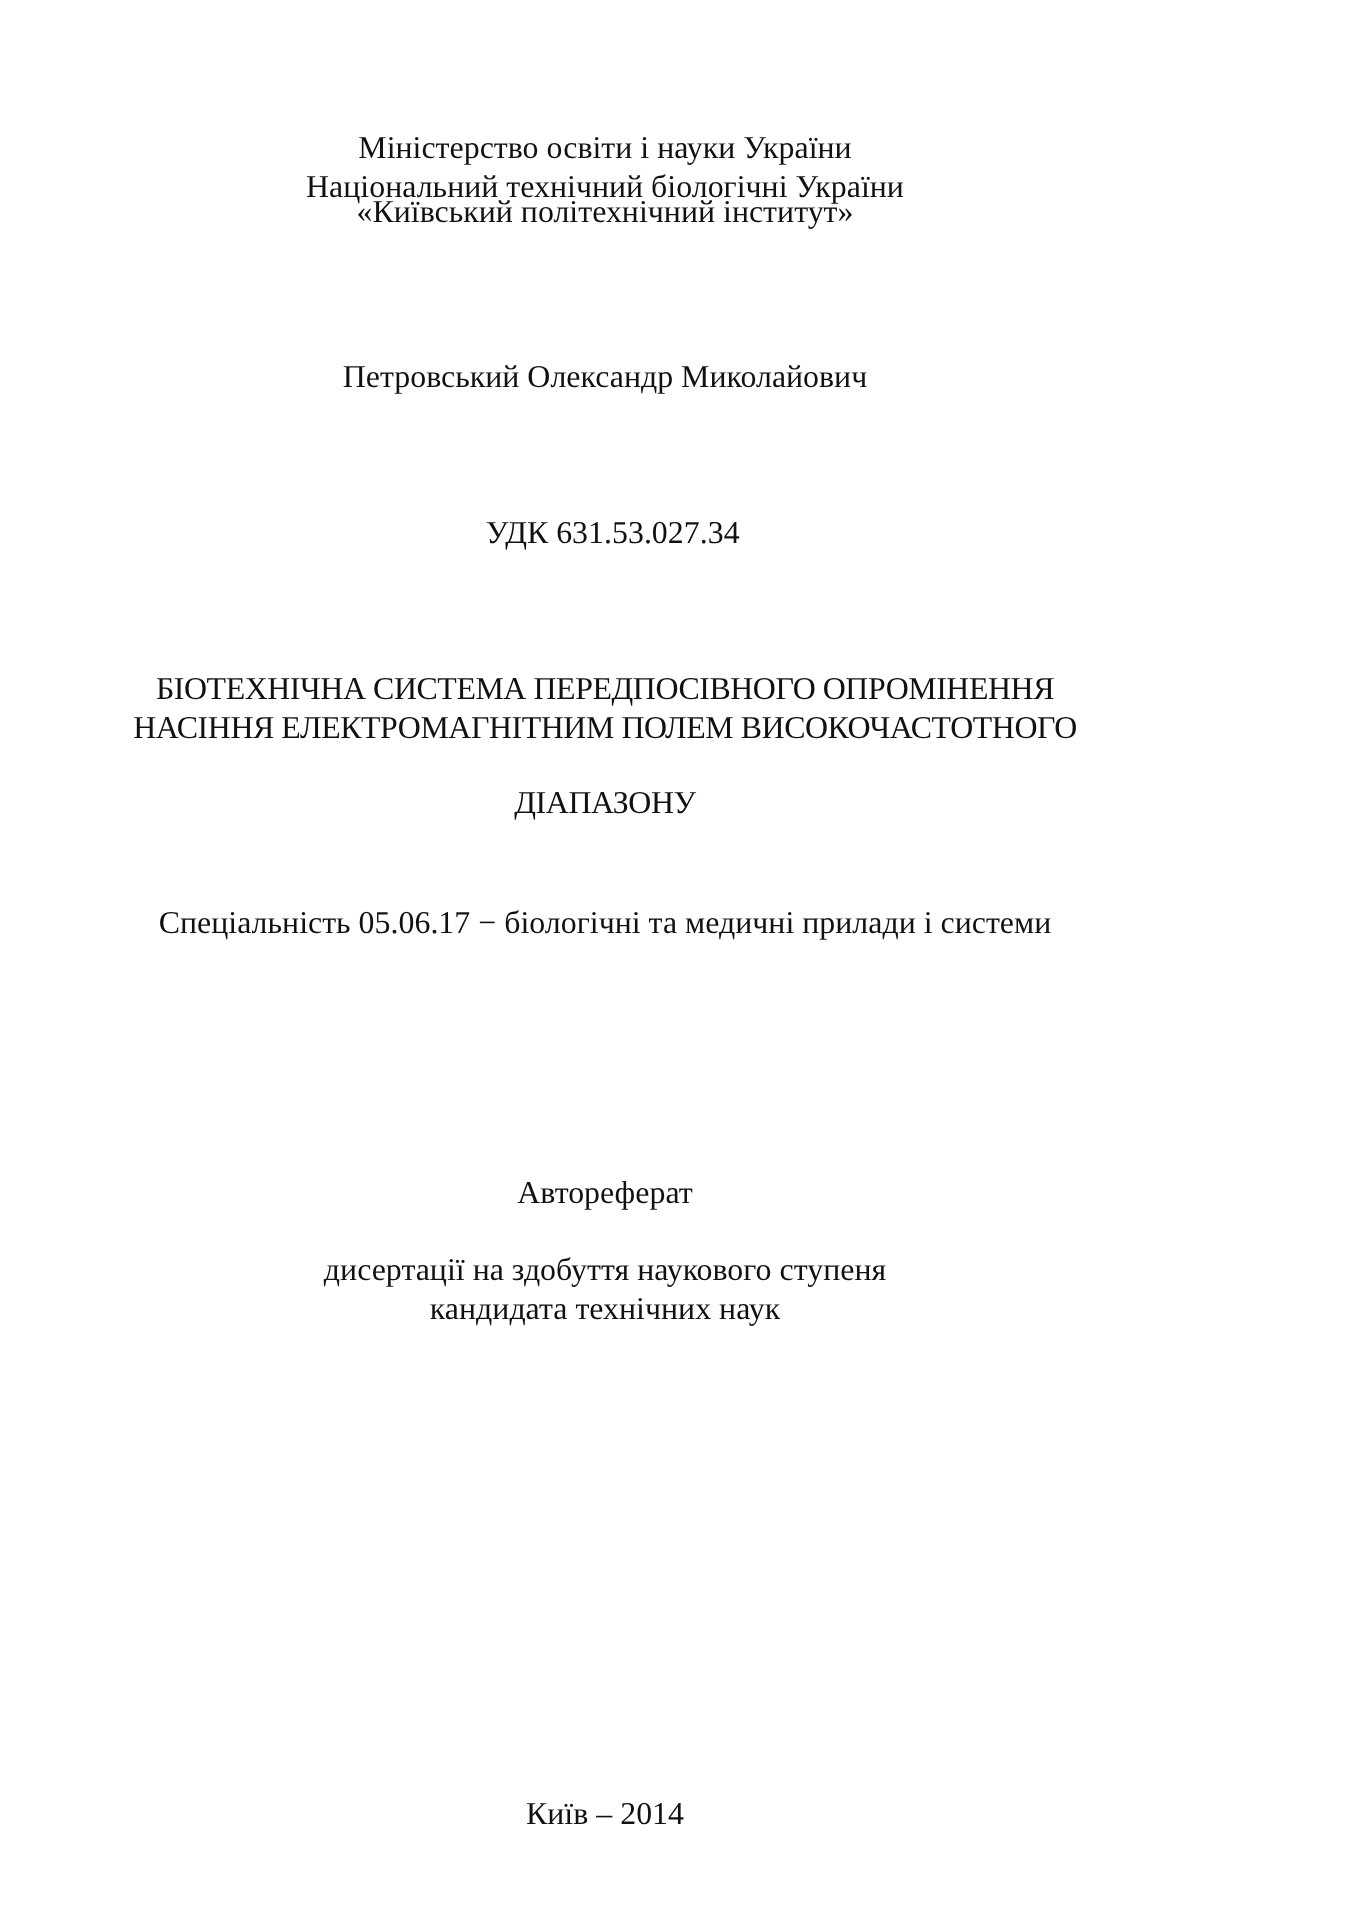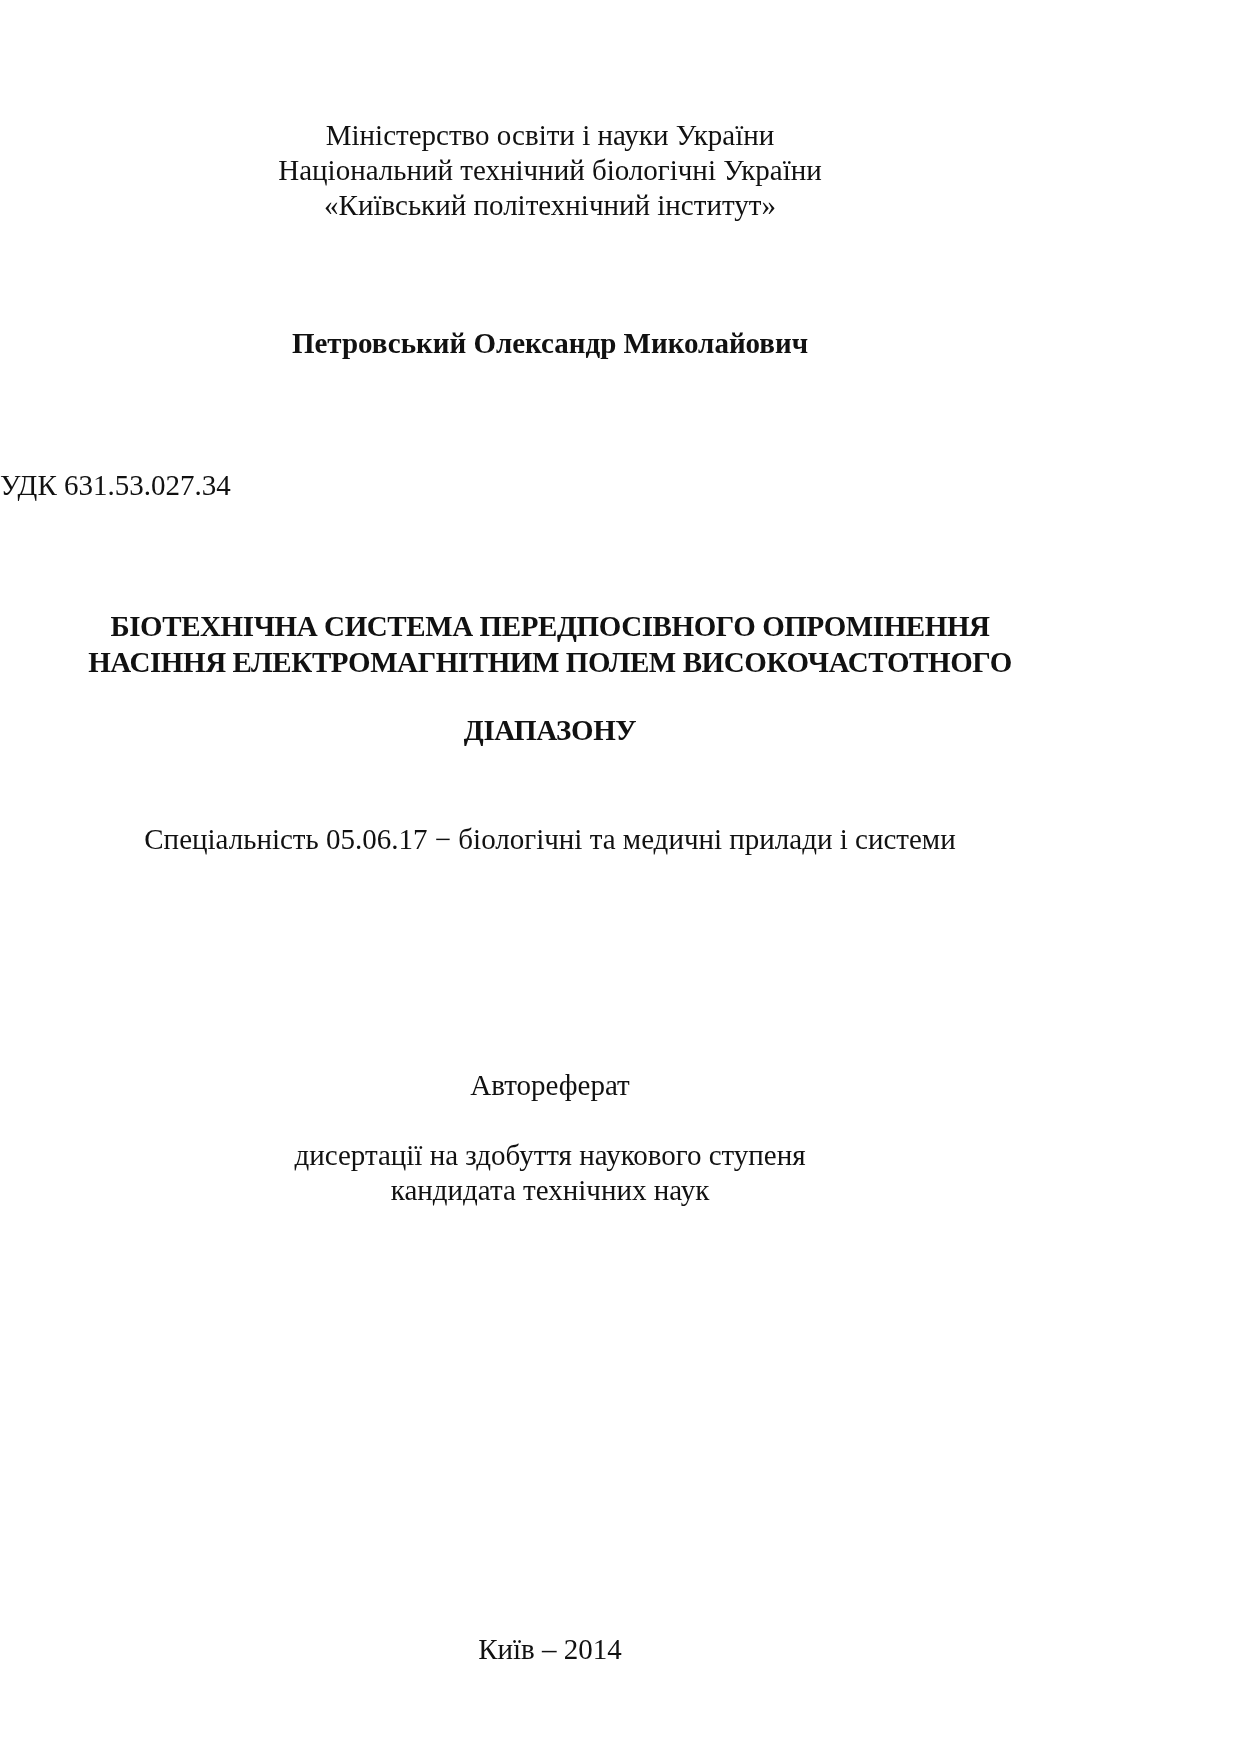--- a/index.html
+++ b/index.html
@@ -6,32 +6,32 @@
     body {
       width: 1240px; height: 1754px; position: relative; overflow: hidden;
       font-family: "Liberation Serif", "DejaVu Serif", serif;
       color: #111111;
     }
     .line {
       position: absolute; left: 0; width: 1100px;
       text-align: center; font-size: 29px; line-height: 35px;
       white-space: nowrap;
     }
-    .bold { font-weight: bold; }
+    .bold { font-weight: normal; }
     .title { font-size: 29px; line-height: 36px; letter-spacing: -0.4px; }
-    .udk { position: absolute; left: 0; width: 1114px; text-align: left; font-size: 29px; line-height: 35px; }
+    .udk { position: absolute; left: 0; width: 1114px; text-align: center; font-size: 29px; line-height: 35px; }
   </style>
 </head>
 <body>
 
 <div>
   <div>
     <div class="line" style="top:118px">Міністерство освіти і науки України</div>
     <div class="line" style="top:153px">Національний технічний біологічні України</div>
-    <div class="line" style="top:188px">«Київський політехнічний інститут»</div>
+    <div class="line" style="top:176px">«Київський політехнічний інститут»</div>
   </div>
 
   <div class="line bold" style="top:326px">Петровський Олександр Миколайович</div>
 
   <div class="udk" style="top:468px">УДК 631.53.027.34</div>
 
   <div>
     <div class="line bold title" style="top:608px">БІОТЕХНІЧНА СИСТЕМА ПЕРЕДПОСІВНОГО ОПРОМІНЕННЯ</div>
     <div class="line bold title" style="top:644px">НАСІННЯ ЕЛЕКТРОМАГНІТНИМ ПОЛЕМ ВИСОКОЧАСТОТНОГО</div>
     <div class="line bold title" style="top:712px">ДІАПАЗОНУ</div>

